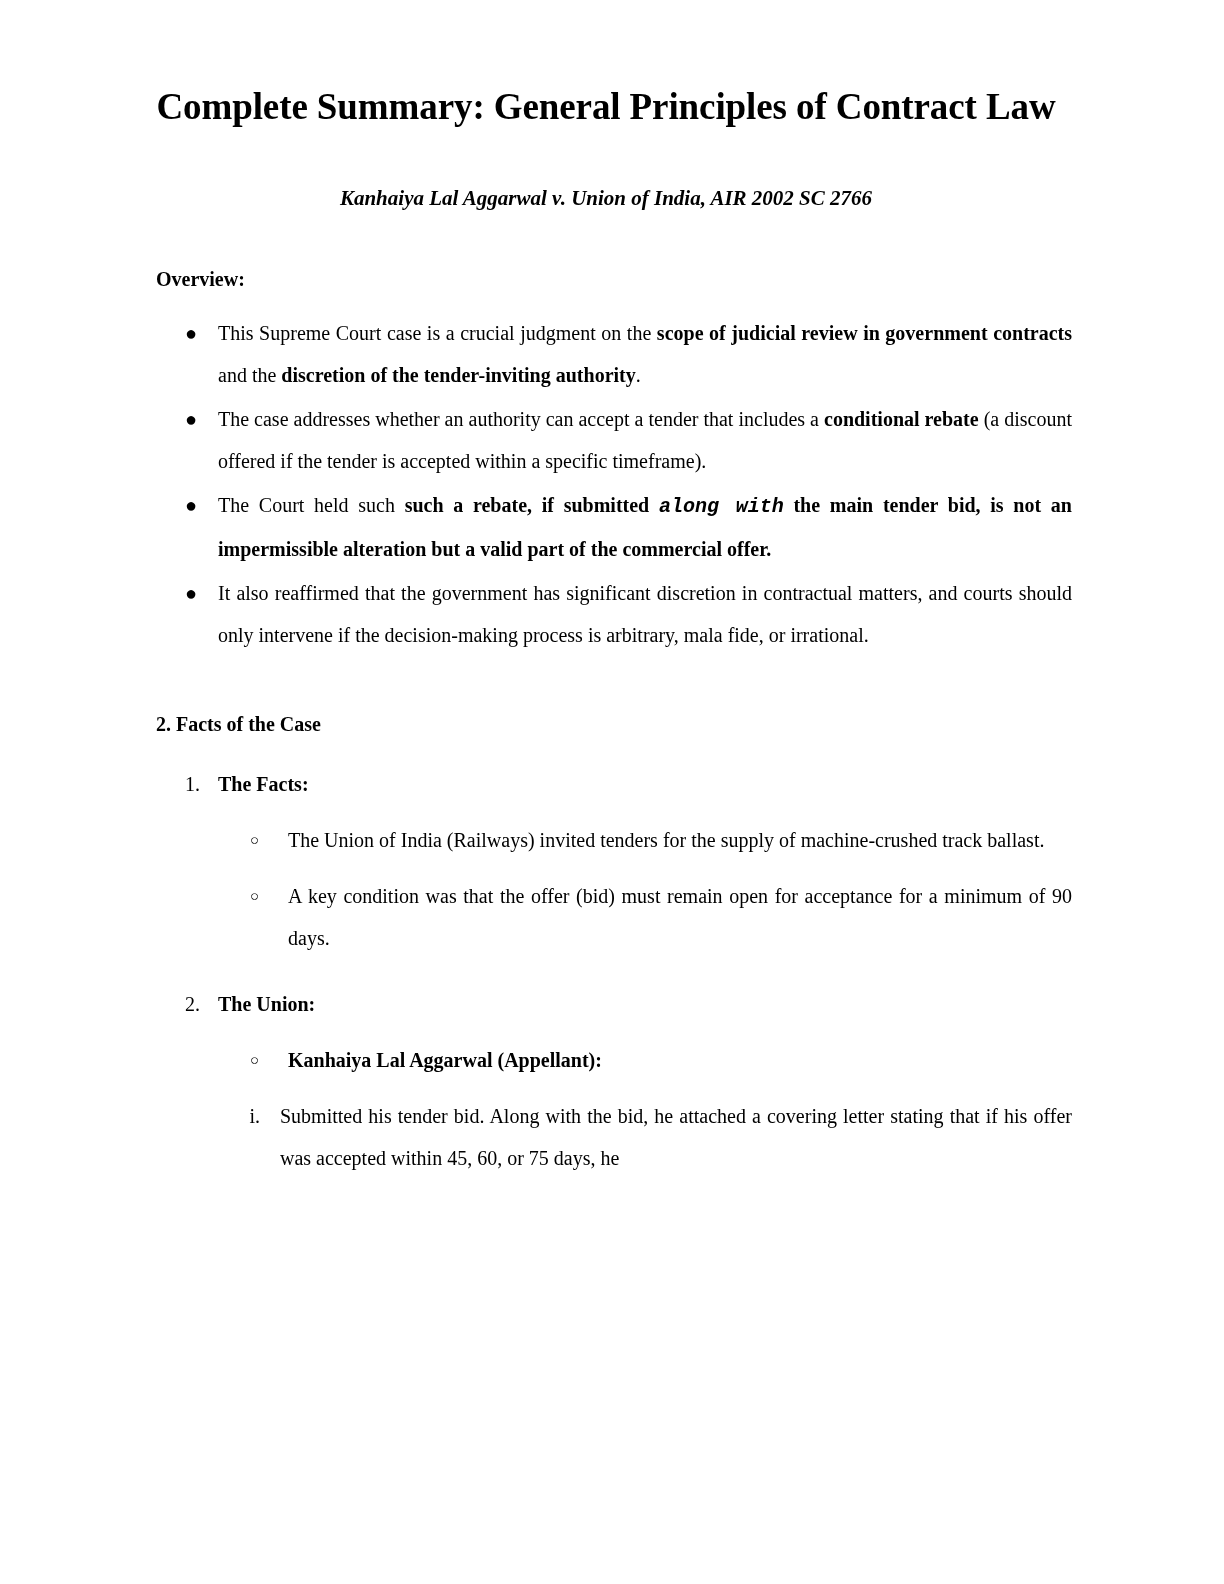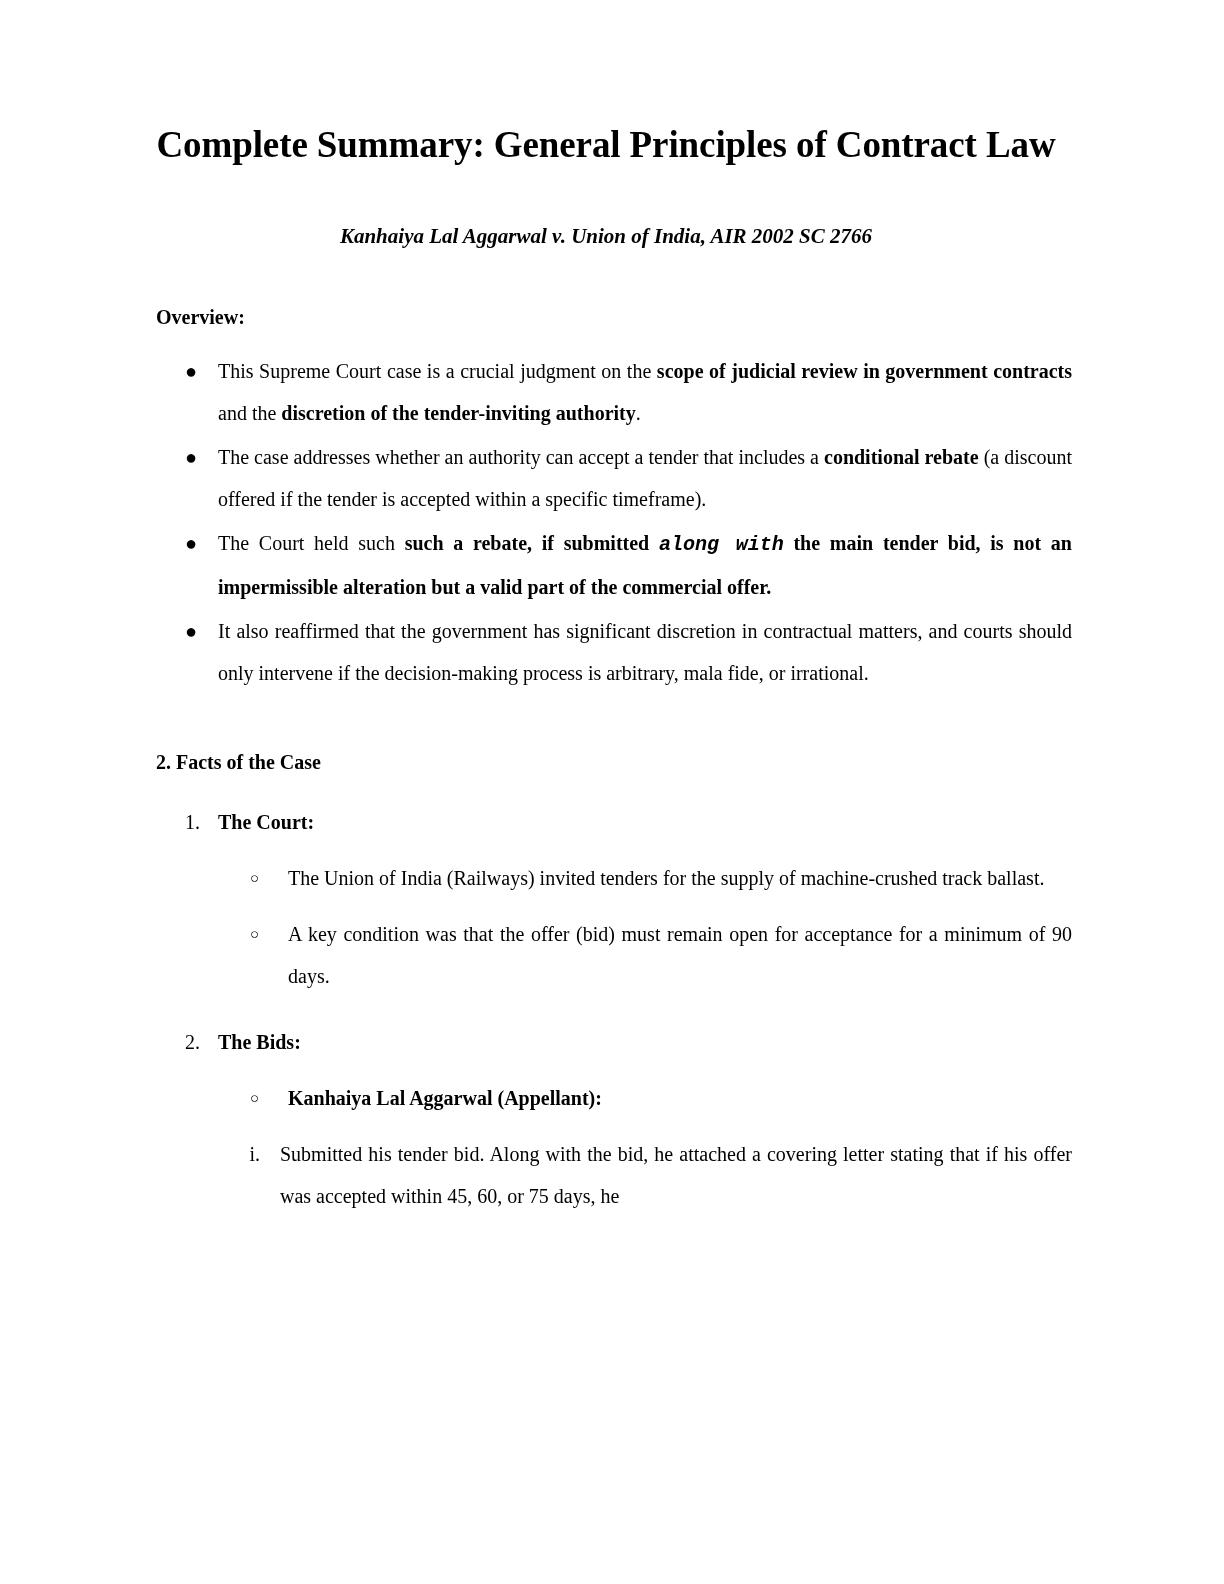--- a/index.html
+++ b/index.html
@@ -34,21 +34,21 @@
     width: 932px;
   }
 
   
   .doc-title {
     font-size: 37px;
     font-weight: bold;
     text-align: center;
     line-height: 1.45;
     margin: 0;
-    padding-top: 118px;
+    padding-top: 80px;
     letter-spacing: -0.1px;
   }
 
   
   .doc-subtitle {
     font-size: 21px;
     font-weight: bold;
     font-style: italic;
     text-align: center;
     margin: 6px;
@@ -195,39 +195,39 @@
         <span class="marker-disc">●</span>
         <span>It also reaffirmed that the government has significant discretion in contractual matters, and courts should only intervene if the decision-making process is arbitrary, mala fide, or irrational.</span>
       </li>
     </ul>
 
     <p class="heading facts">2. Facts of the Case</p>
 
     <ol class="numlist group-tender">
       <li class="numitem">
         <span class="marker-num">1.</span>
-        <span class="numitem-label">The Court:</span>
+        <span class="numitem-label">The Facts:</span>
       </li>
     </ol>
 
     <ul class="level2">
       <li>
         <span class="marker-circle">○</span>
         <span>The Union of India (Railways) invited tenders for the supply of machine-crushed track ballast.</span>
       </li>
       <li>
         <span class="marker-circle">○</span>
         <span>A key condition was that the offer (bid) must remain open for acceptance for a minimum of 90 days.</span>
       </li>
     </ul>
 
     <ol class="numlist group-bids">
       <li class="numitem">
         <span class="marker-num">2.</span>
-        <span class="numitem-label">The Bids:</span>
+        <span class="numitem-label">The Union:</span>
       </li>
     </ol>
 
     <ul class="level2 bids-sub">
       <li>
         <span class="marker-circle">○</span>
         <b>Kanhaiya Lal Aggarwal (Appellant):</b>
       </li>
     </ul>
 

